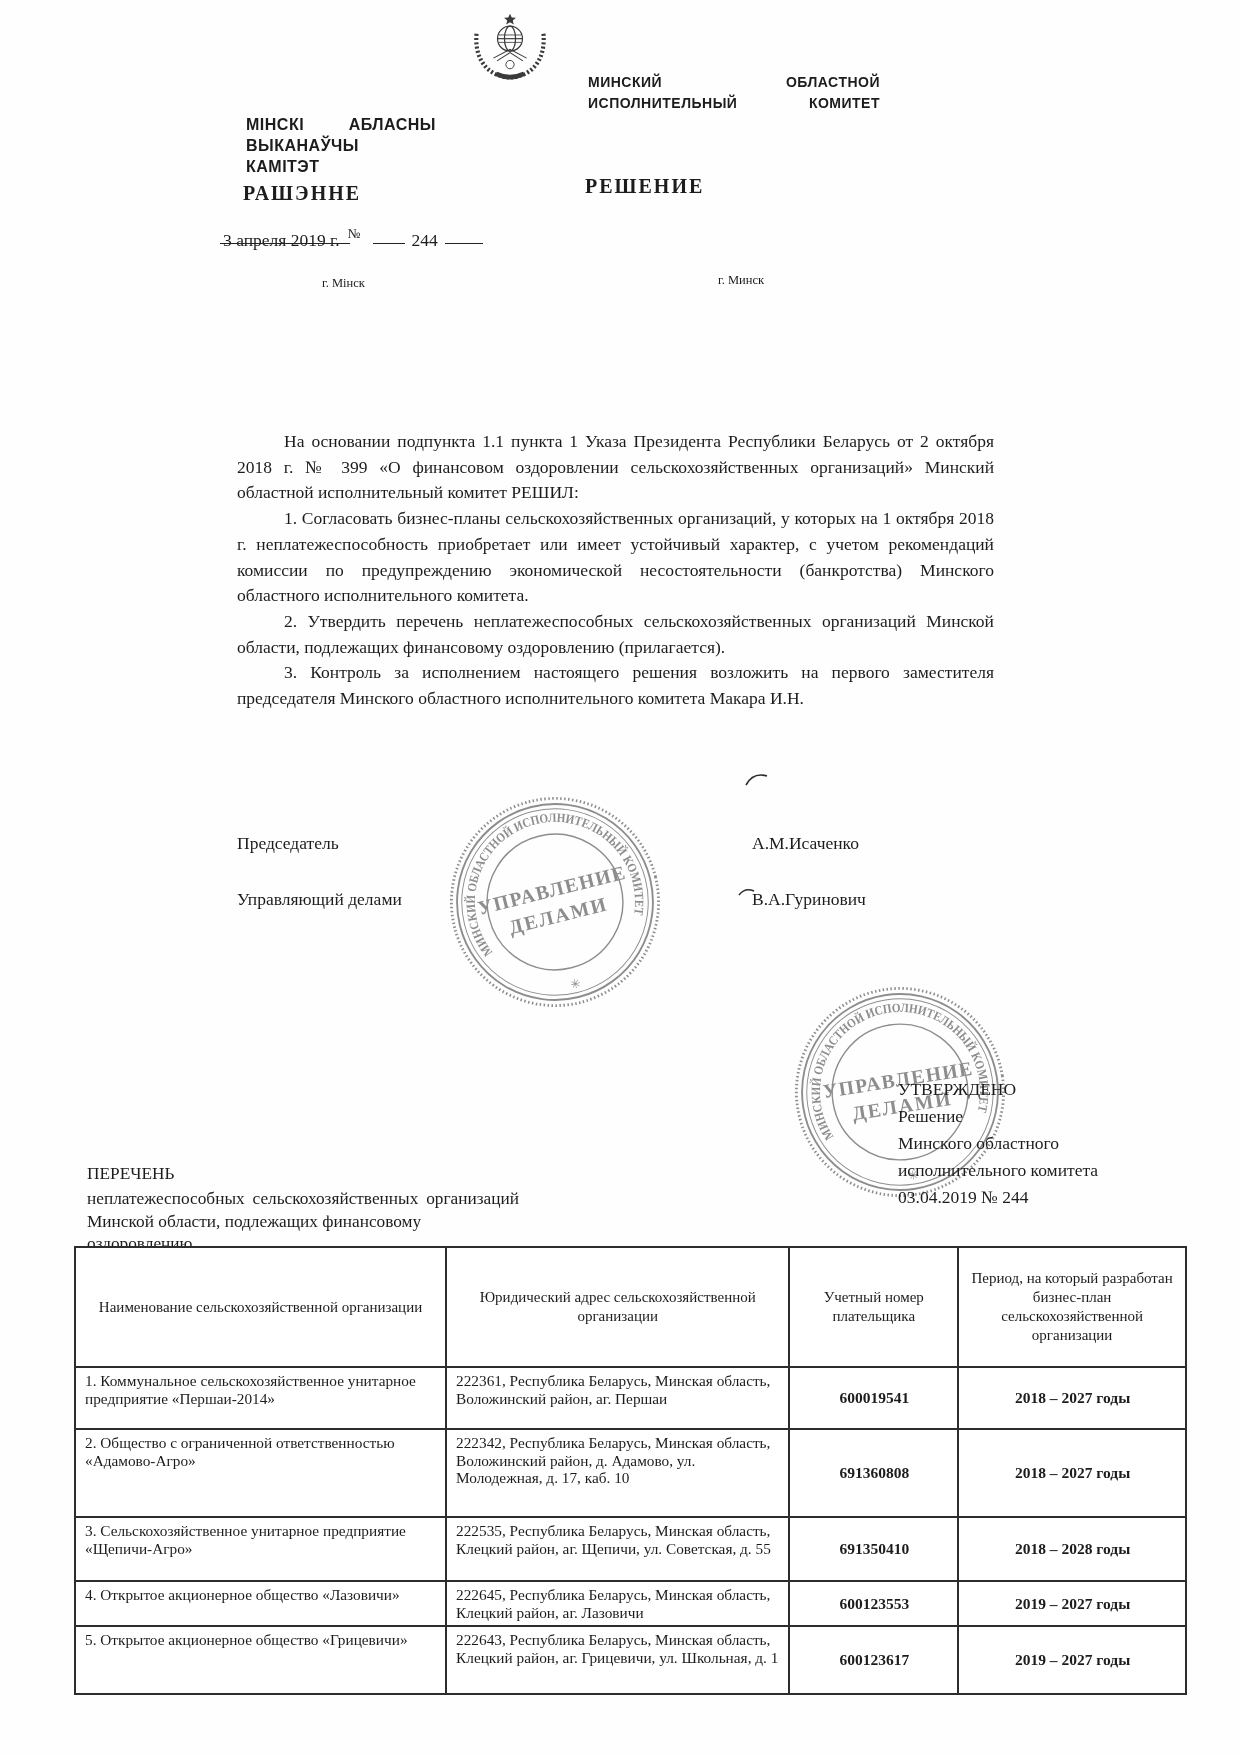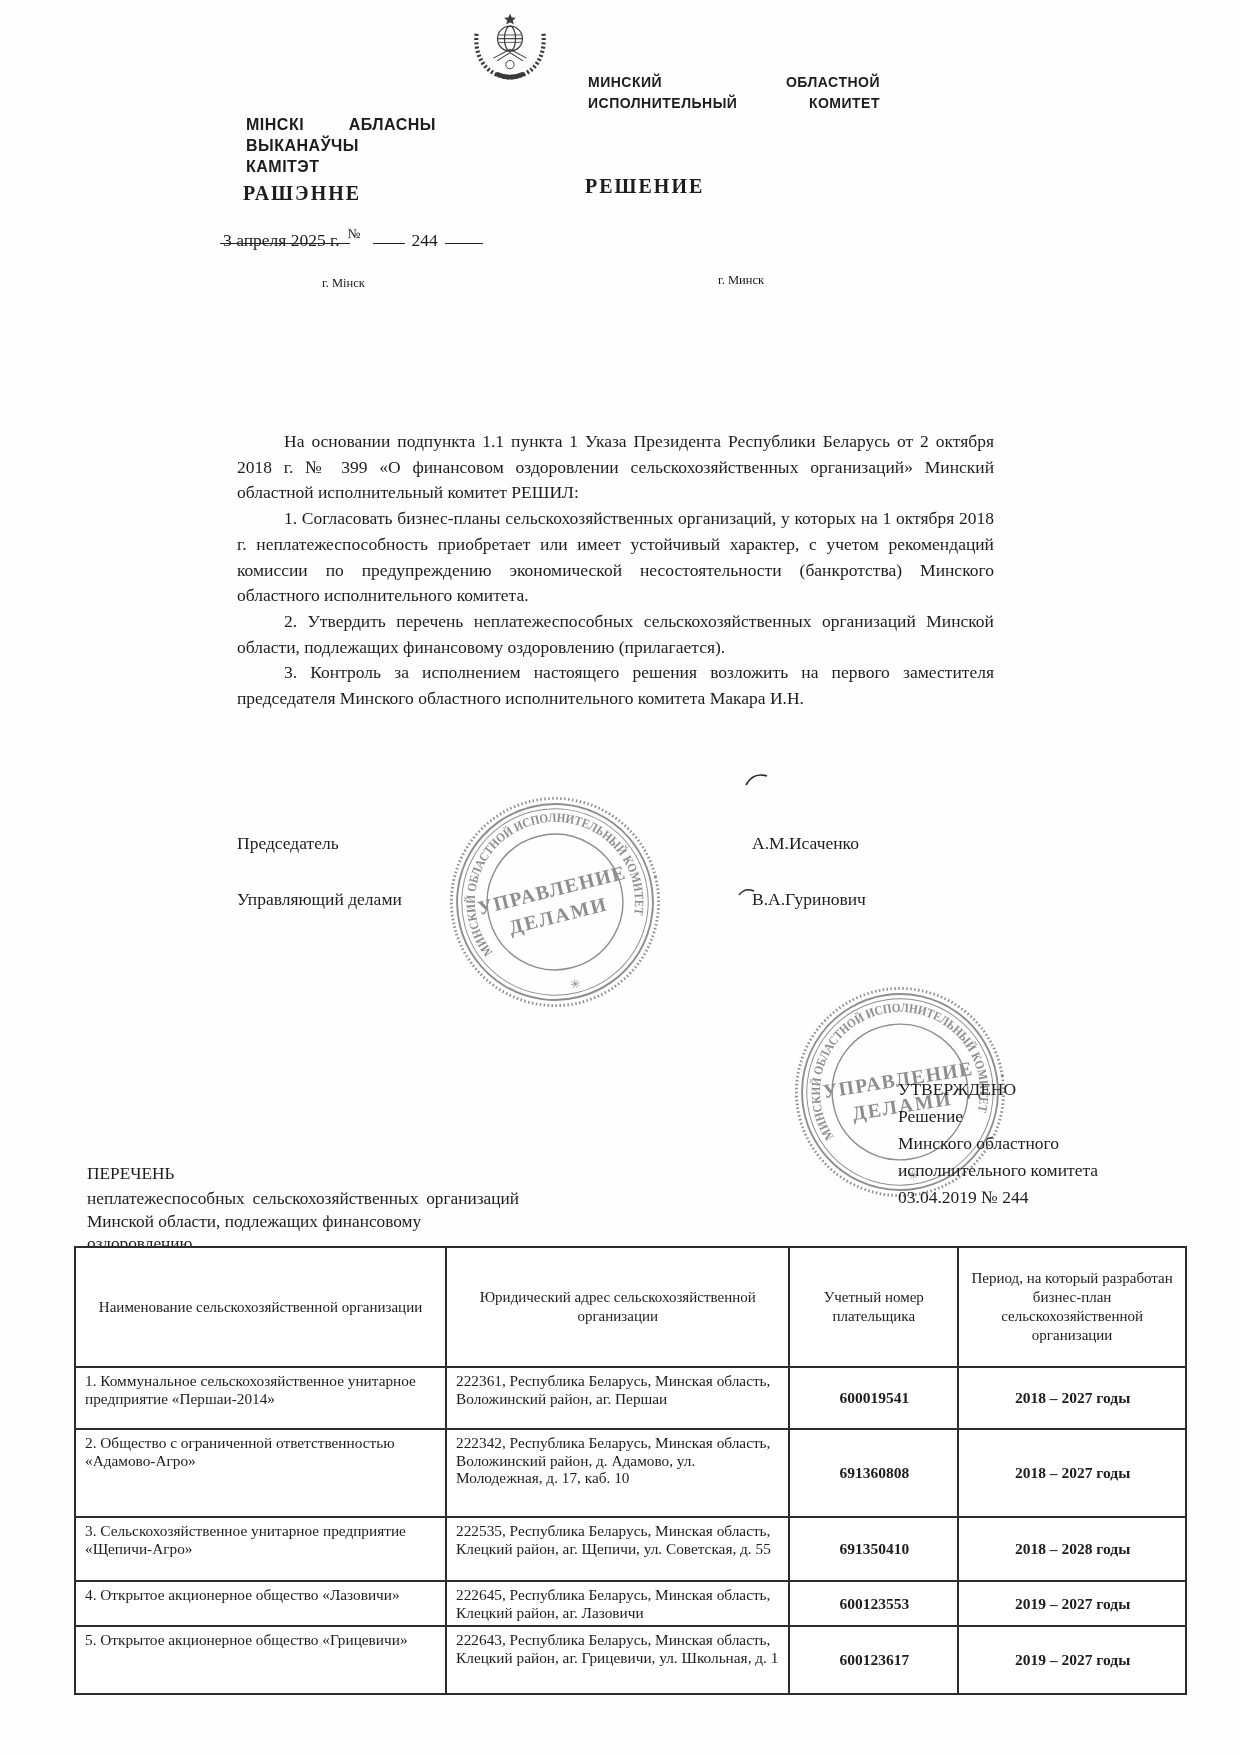--- a/index.html
+++ b/index.html
@@ -89,21 +89,21 @@
   </div>
   <div class="org org-right">
     <div>МИНСКИЙ ОБЛАСТНОЙ</div>
     <div>ИСПОЛНИТЕЛЬНЫЙ КОМИТЕТ</div>
   </div>
 
   <div class="doc-type dt-left">РАШЭННЕ</div>
   <div class="doc-type dt-right">РЕШЕНИЕ</div>
 
   <div class="date-row">
-    <span class="d-text"><span>3 апреля 2025 г.</span><i class="strike"></i></span>
+    <span class="d-text"><span>3 апреля 2019 г.</span><i class="strike"></i></span>
     <span class="no-sign">№</span>
     <span class="dash"></span>
     <span class="doc-num">244</span>
     <span class="dash tail"></span>
   </div>
 
   <div class="city city-left">г. Мінск</div>
   <div class="city city-right">г. Минск</div>
 
 

